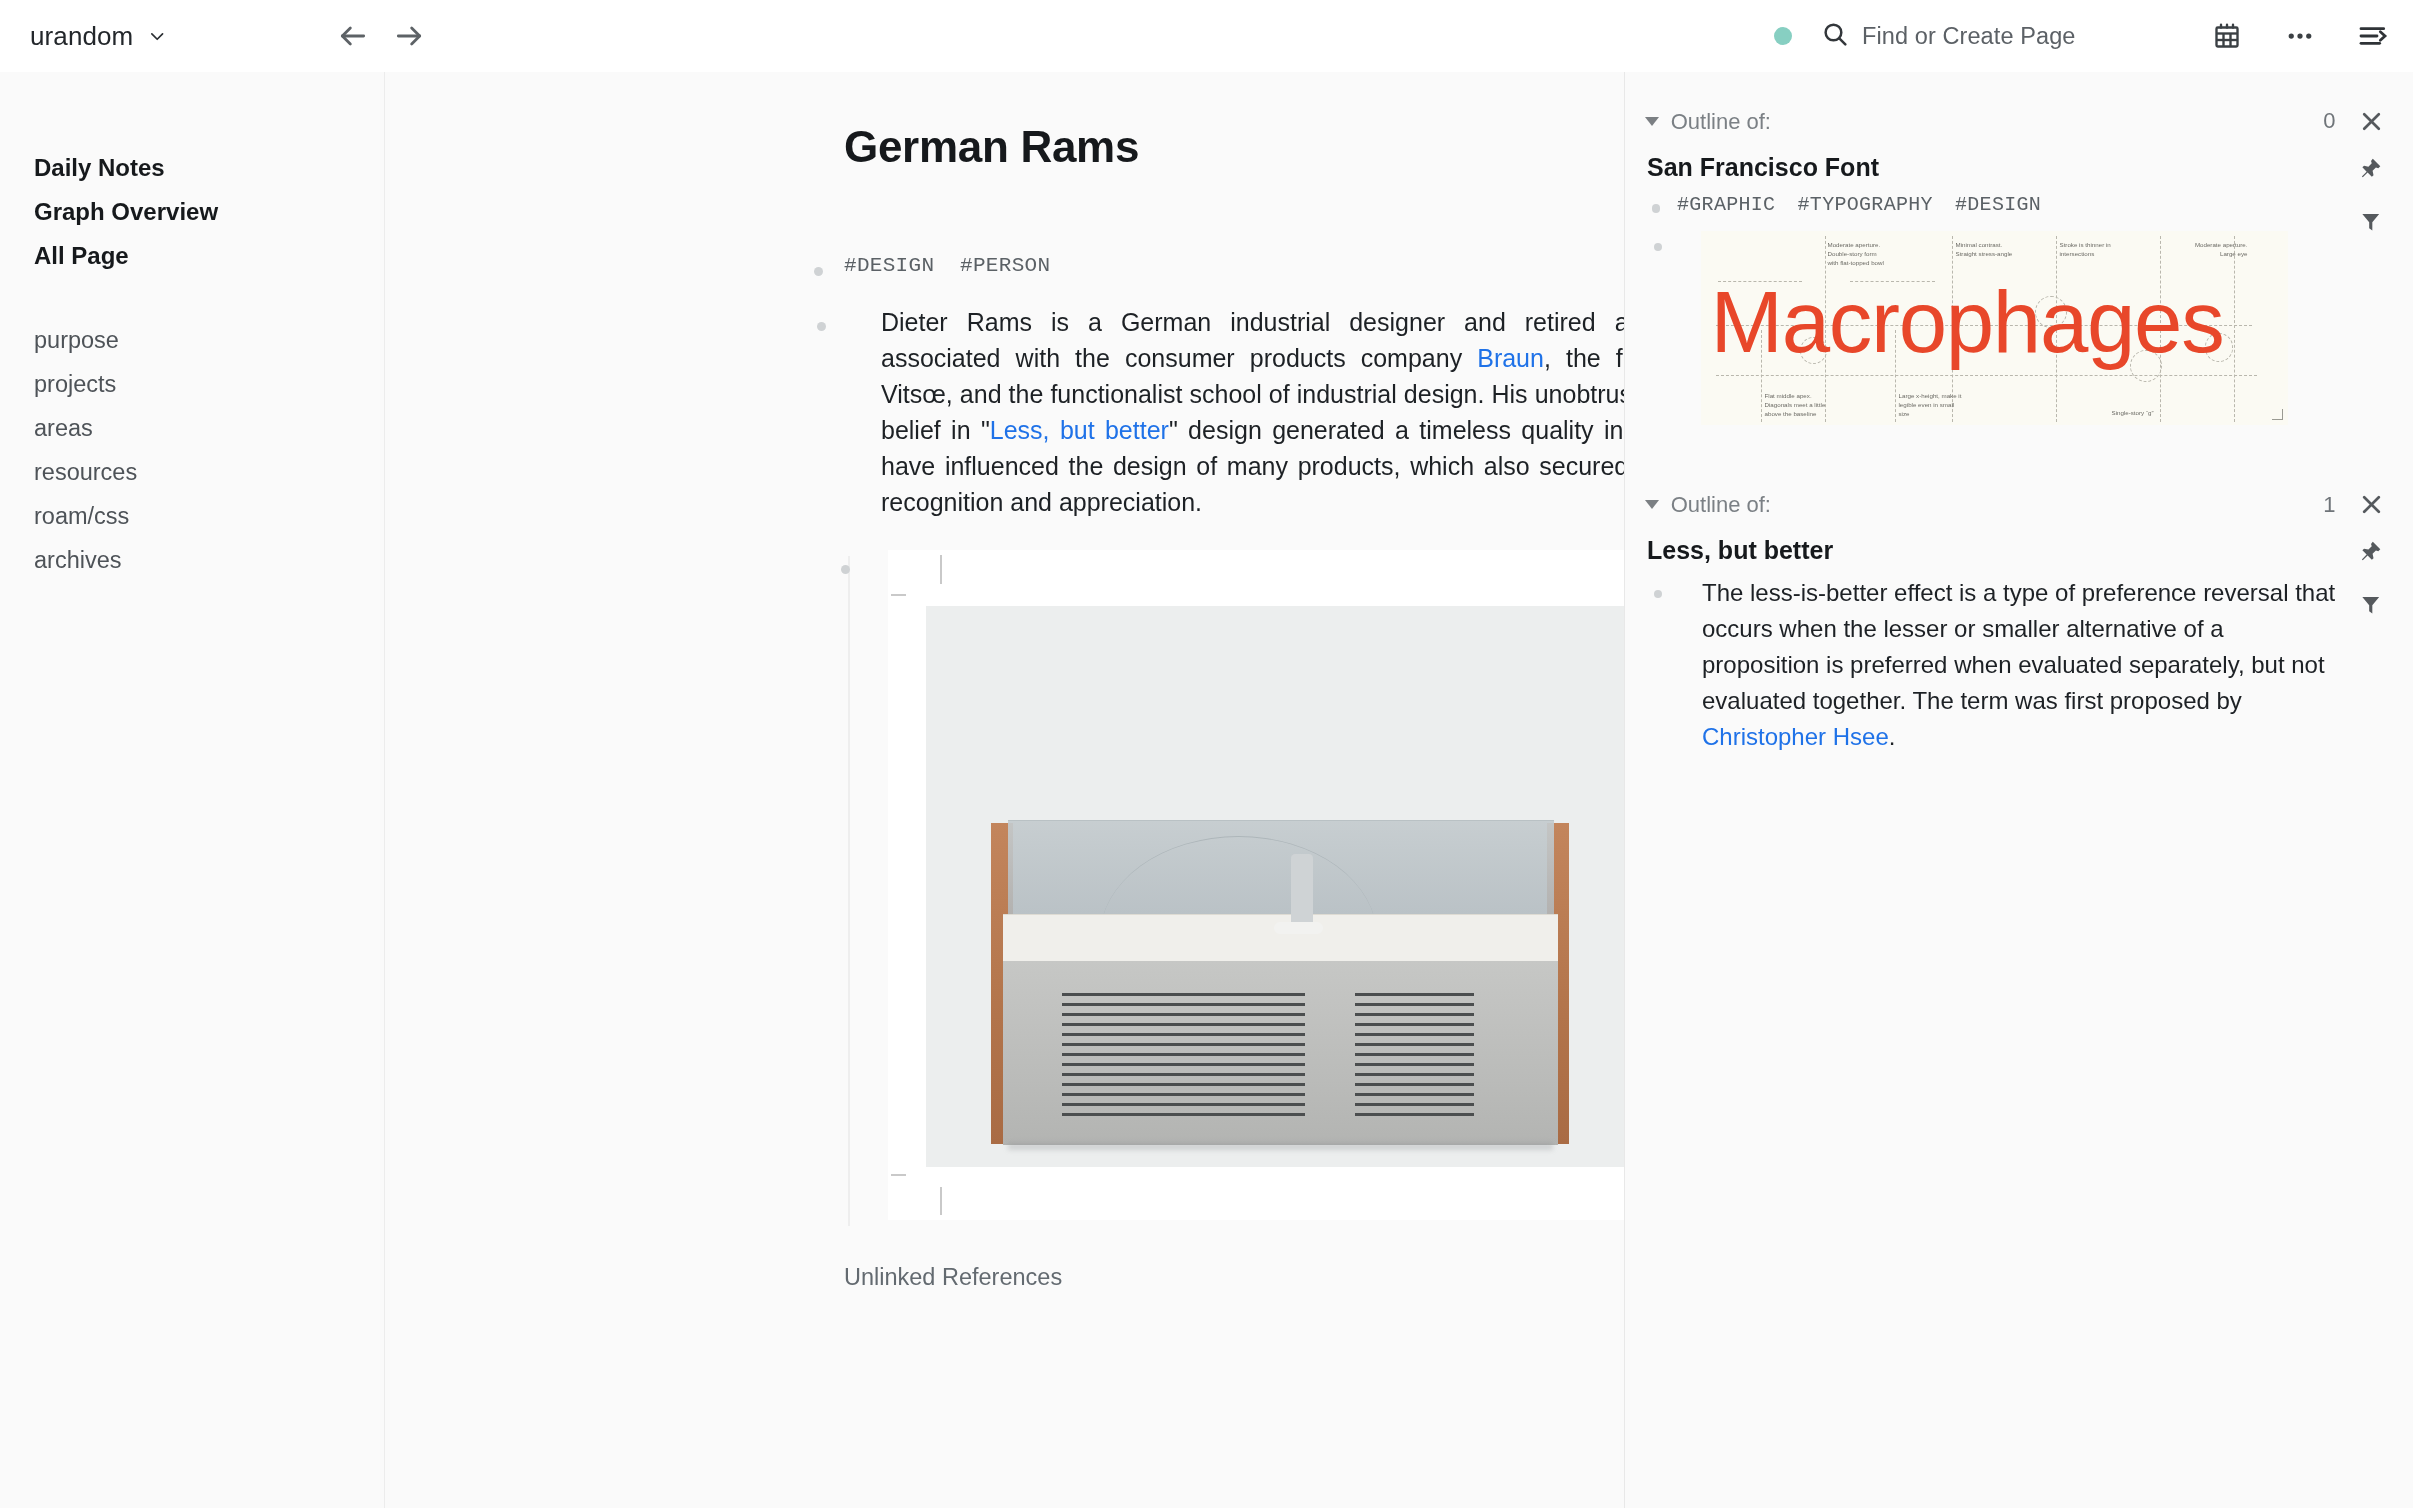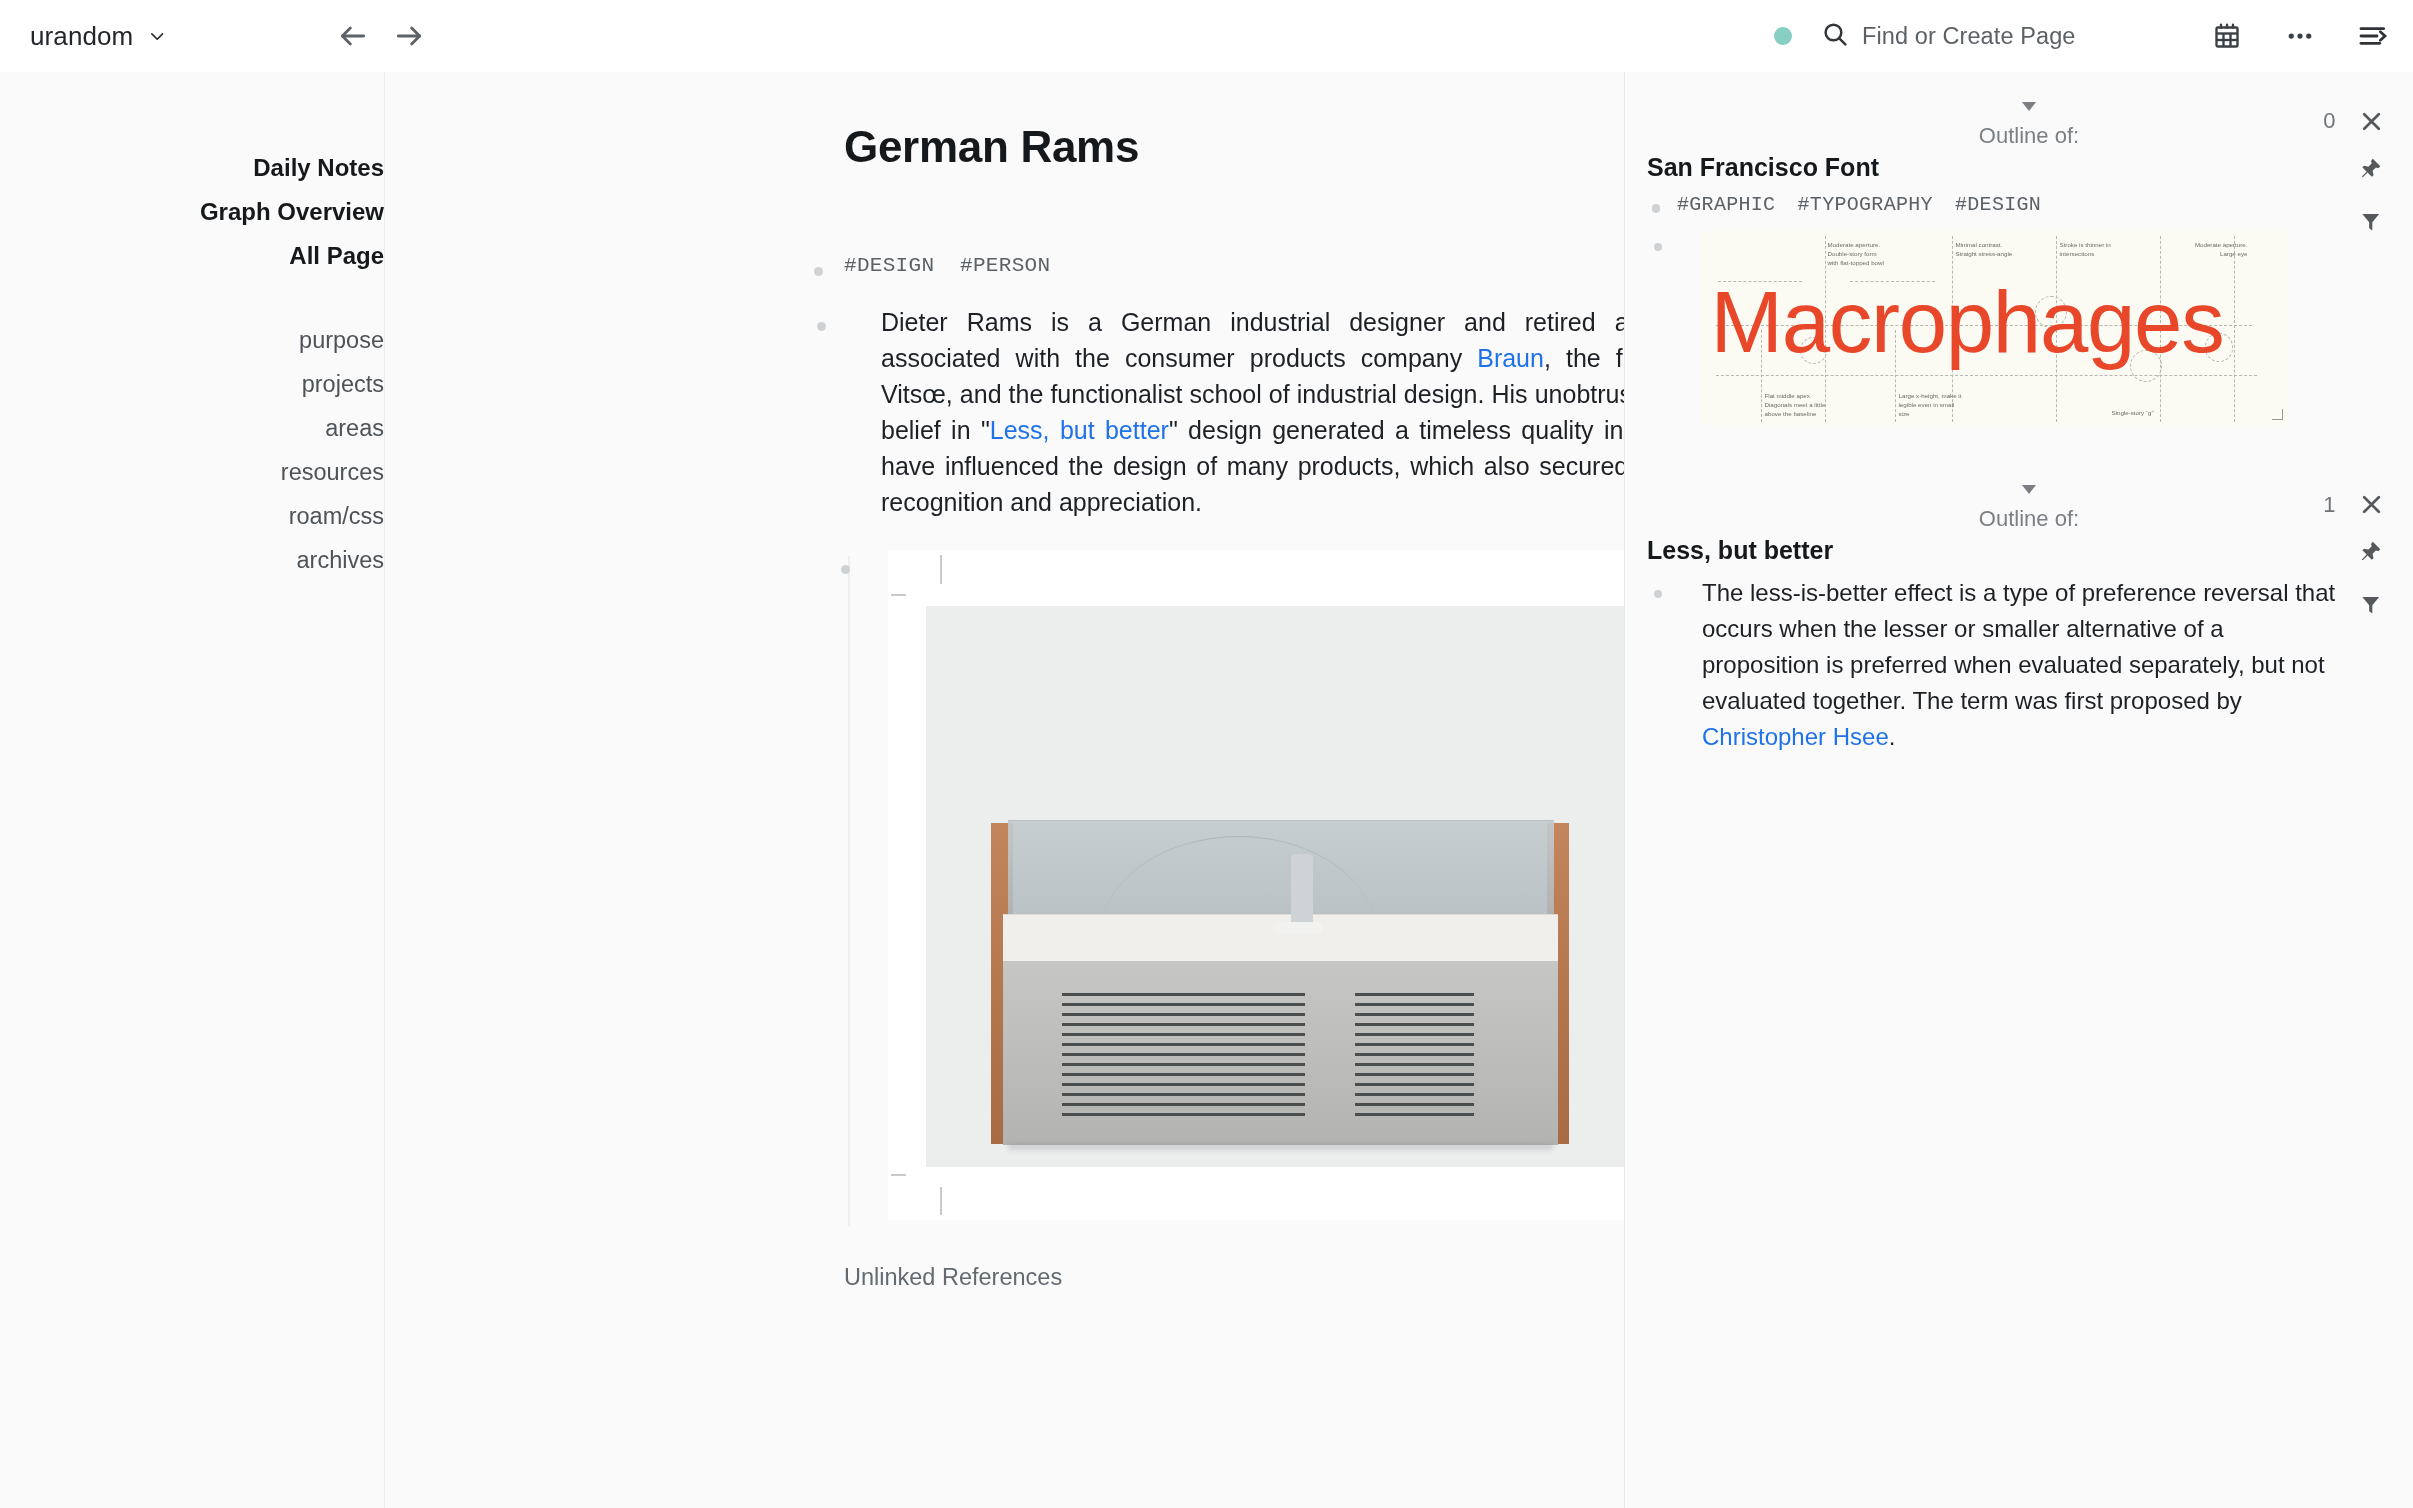--- a/index.html
+++ b/index.html
@@ -51,21 +51,20 @@
   
   #shell { position:absolute; top:72px; left:0; width:2413px; height:1436px; display:flex; }
 
   
   #left-sidebar {
     width: 385px; height: 100%;
     background: #fafafa;
     border-right: 0.8px solid #ececec;
     padding-top: 74px;
     flex: 0 0 385px;
-    text-align: right;
   }
   .ls-major {
     font-size: 24px; font-weight: bold; color: #16191c;
     padding: 0 0 0 34px; line-height: 44px; margin-bottom: 0px;
   }
   #ls-spacer { height: 40px; }
   .ls-page {
     font-size: 23.5px; color: #4e5358;
     padding: 0 0 0 34px; line-height: 44px;
   }
@@ -207,21 +206,21 @@
   
   #right-sidebar {
     width: 788px; flex: 0 0 788px; height: 100%;
     background: #fafafa;
     position: relative;
     padding-top: 30px;
   }
   .outline-sec { position: relative; padding: 0 0 0 0; }
   .outline-head {
     display:flex; align-items:center; gap: 11.7px;
-    padding-left: 20px; height: 39px; flex-direction: column;
+    padding-left: 20px; height: 39px;
   }
   .tri { width: 0; height: 0; border-left: 7.5px solid transparent;
          border-right: 7.5px solid transparent; border-top: 9.2px solid #7b7f83; }
   .outline-label { font-size: 22px; color: #7b8085; }
   .head-right {
     position:absolute; right: 27px; top: 5px;
     display:flex; align-items:center; gap: 22px;
   }
   .cnt { font-size: 22px; color: #6f7479; }
   .sb-icon { width: 28.5px; height: 28.5px; display:flex;align-items:center;justify-content:center; }

